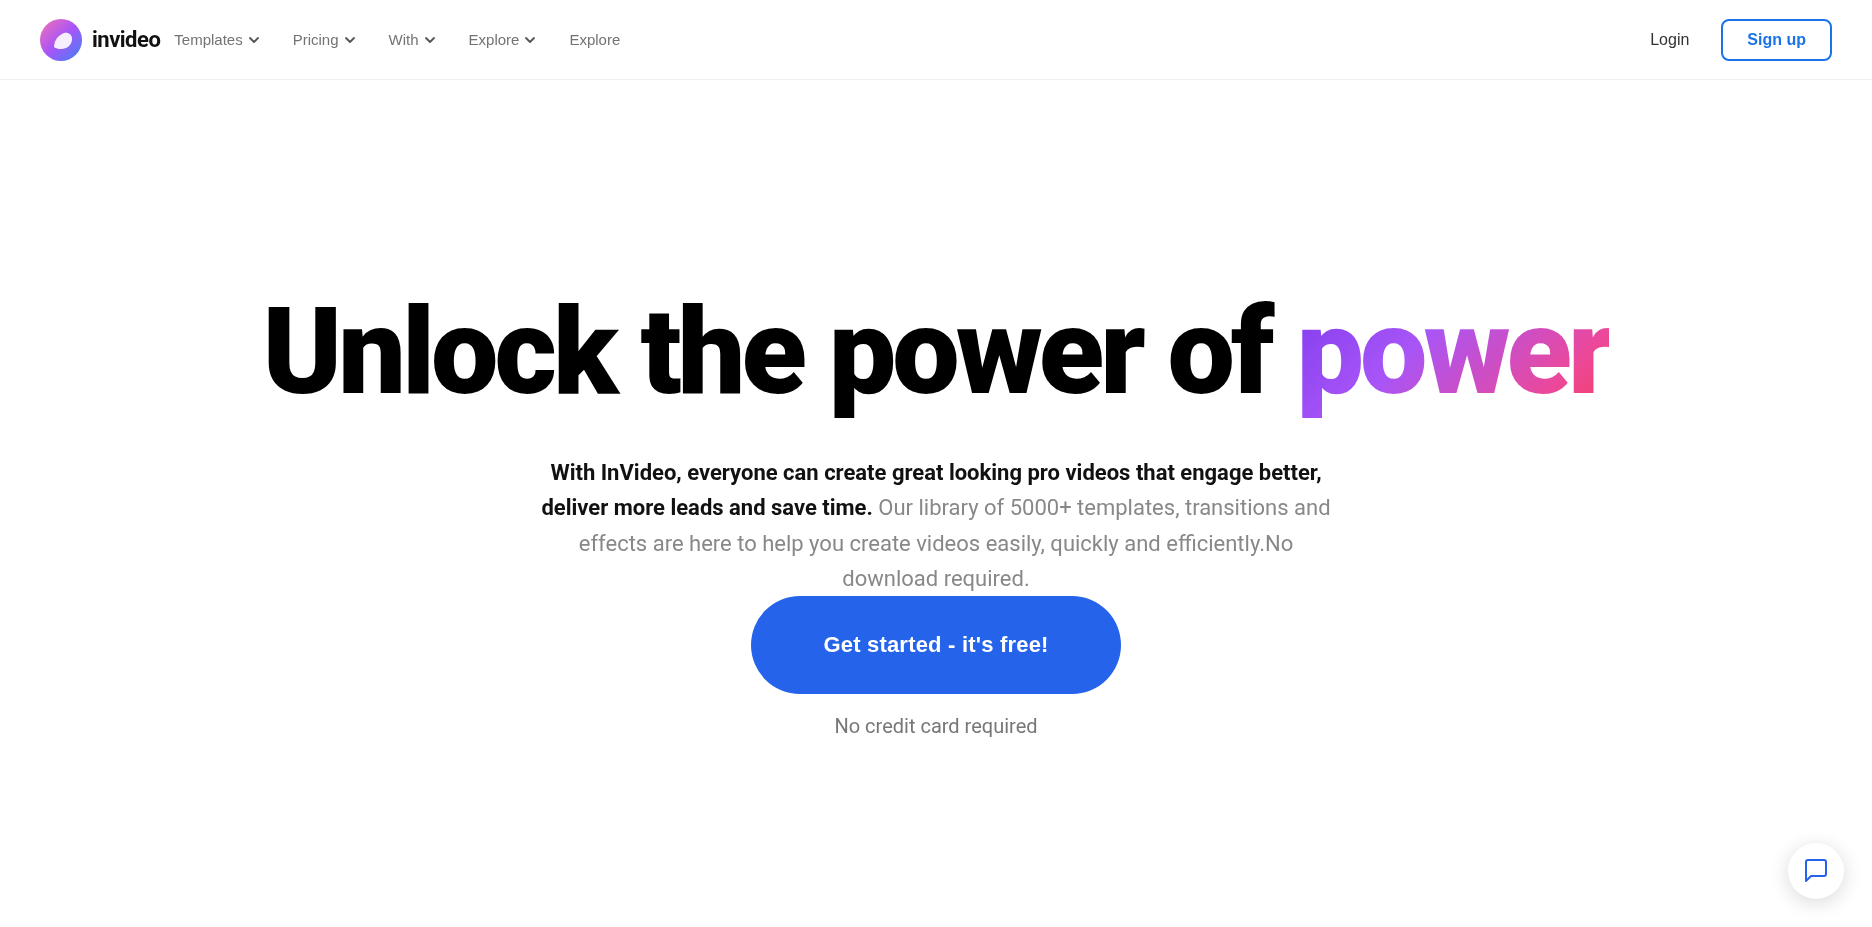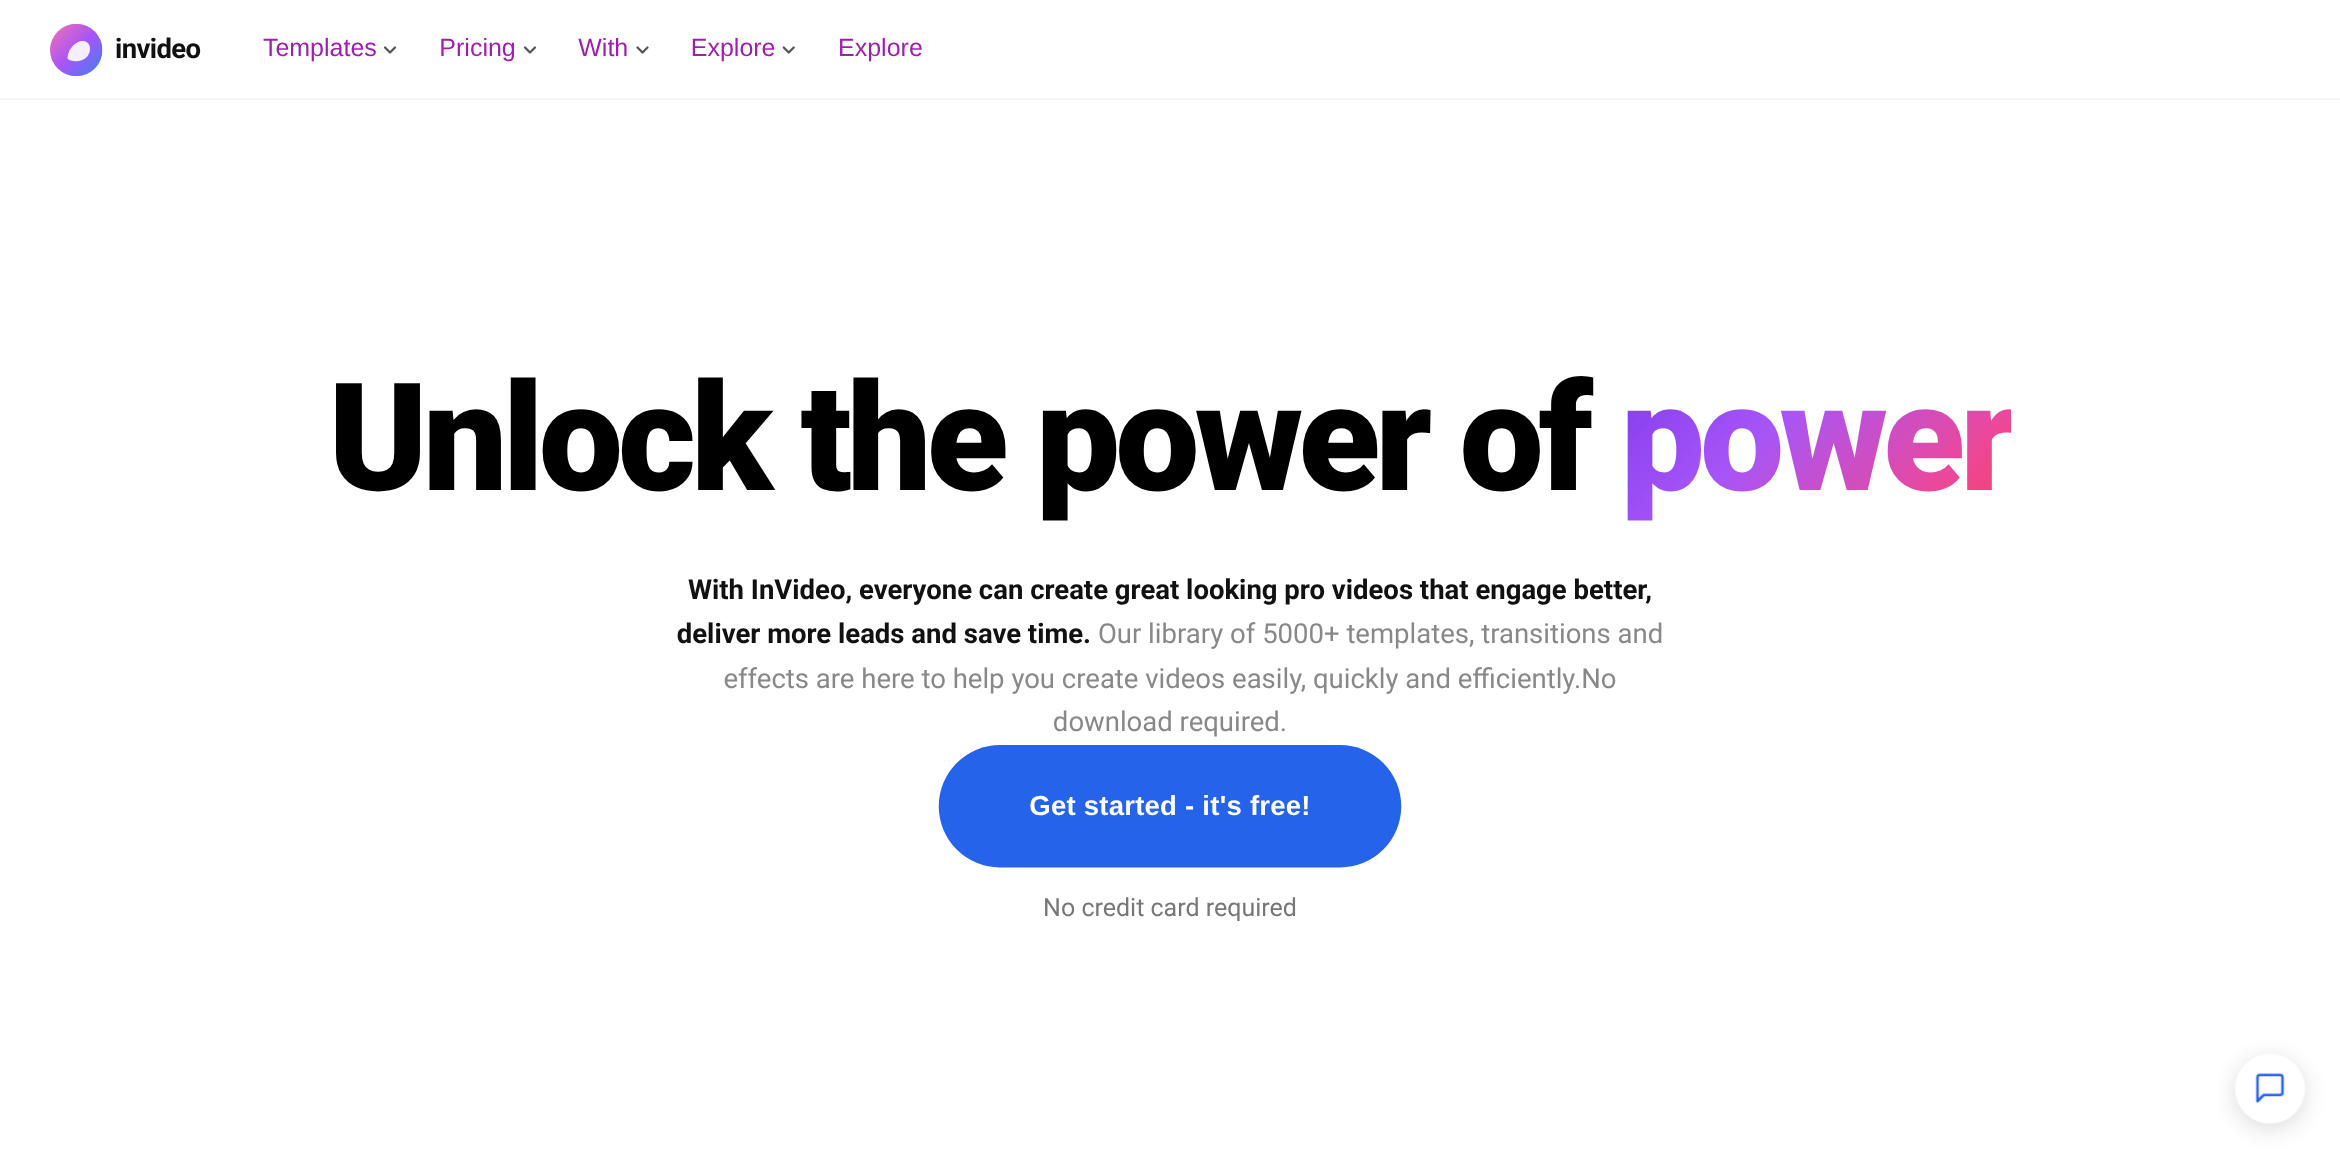--- a/index.html
+++ b/index.html
@@ -23,21 +23,20 @@
       justify-content: space-between;
       padding: 0 40px;
       height: 80px;
       border-bottom: 1px solid #f0f0f0;
       background: #fff;
     }
 
     .nav-left {
       display: flex;
       align-items: center;
-      gap: 36px;
       justify-content: flex-end;
     }
 
     .logo-group {
       display: flex;
       align-items: center;
       gap: 10px;
       text-decoration: none;
     }
 
@@ -57,23 +56,23 @@
       display: flex;
       align-items: center;
       gap: 4px;
     }
 
     .nav-item {
       display: flex;
       align-items: center;
       gap: 4px;
       padding: 8px 14px;
-      font-size: 20px;
+      font-size: 15px;
       font-weight: 500;
-      color: #a21caf;
+      color: #737373;
       cursor: pointer;
       border-radius: 6px;
       background: none;
       border: none;
       white-space: nowrap;
     }
 
     .chevron {
       width: 14px;
       height: 14px;
@@ -235,20 +234,24 @@
         <svg class="chevron" viewBox="0 0 14 14" fill="none">
           <path d="M3 5L7 9L11 5" stroke="#555" stroke-width="1.8" stroke-linecap="round" stroke-linejoin="round"></path>
         </svg>
       </button>
       <button class="nav-item">
         <span>Explore</span>
       </button>
     </div>
   </div>
 
+  <div class="nav-right">
+    <button class="login-btn">Login</button>
+    <button class="signup-btn">Sign up</button>
+  </div>
 </nav>
 
 <section class="hero">
   <h1 class="hero-headline">
     <span>Unlock the power of</span>
     <span class="gradient-word">power</span>
   </h1>
 
   <p class="hero-subtext">
     <span class="bold-part">With InVideo, everyone can create great looking pro videos that engage better, deliver more leads and save time.</span><span class="light-part"> Our library of 5000+ templates, transitions and effects are here to help you create videos easily, quickly and efficiently.No download required.</span>

